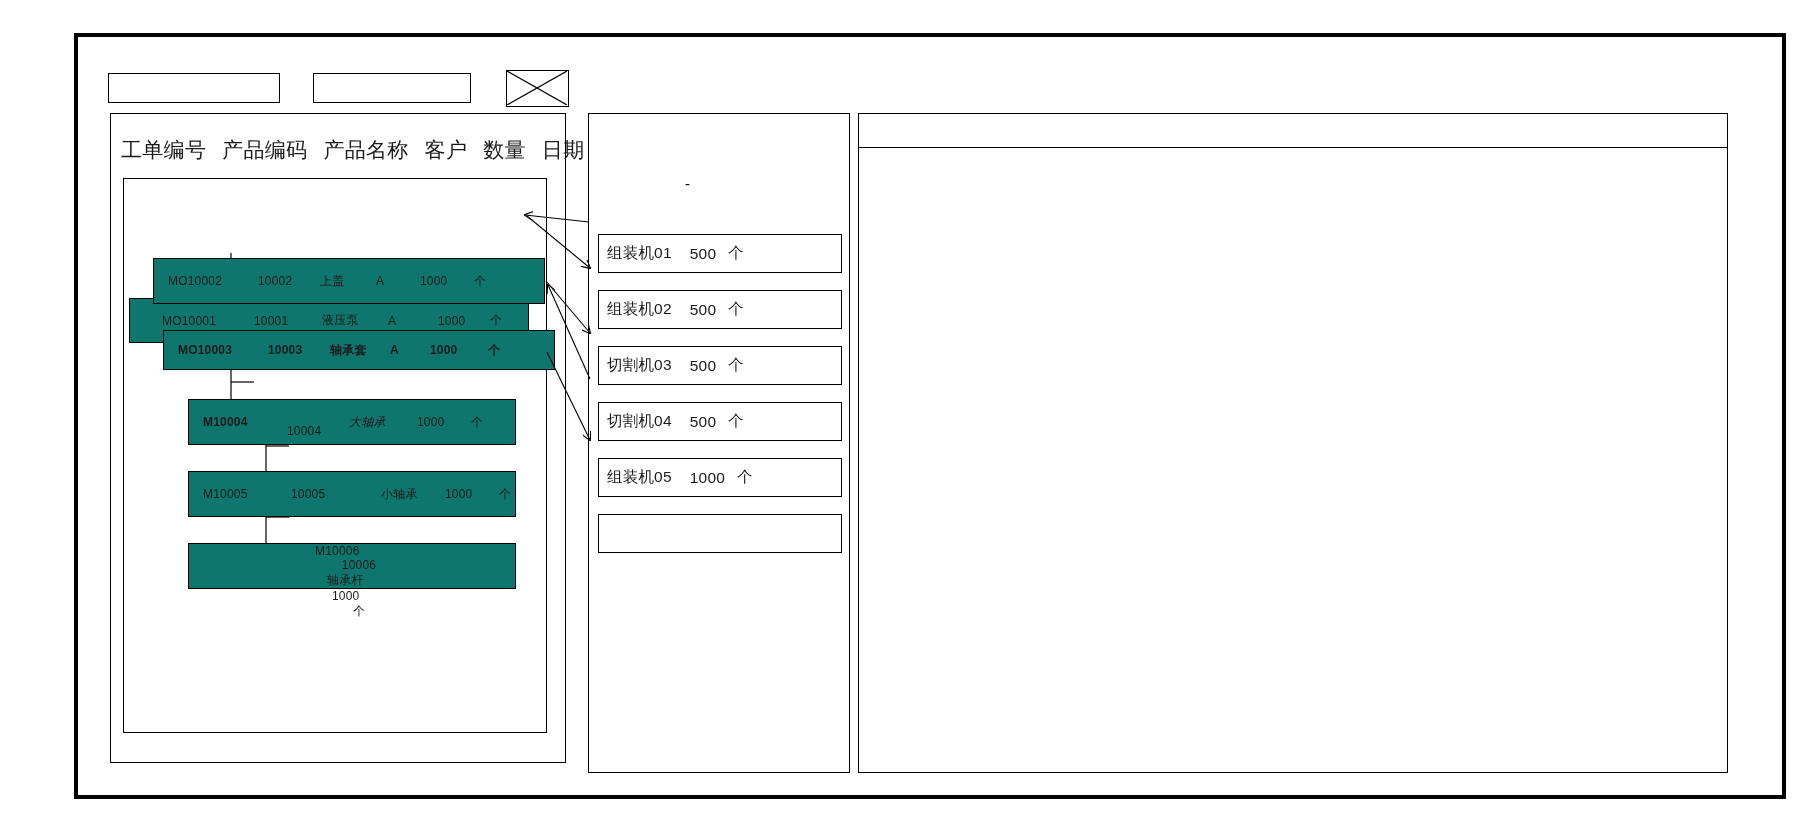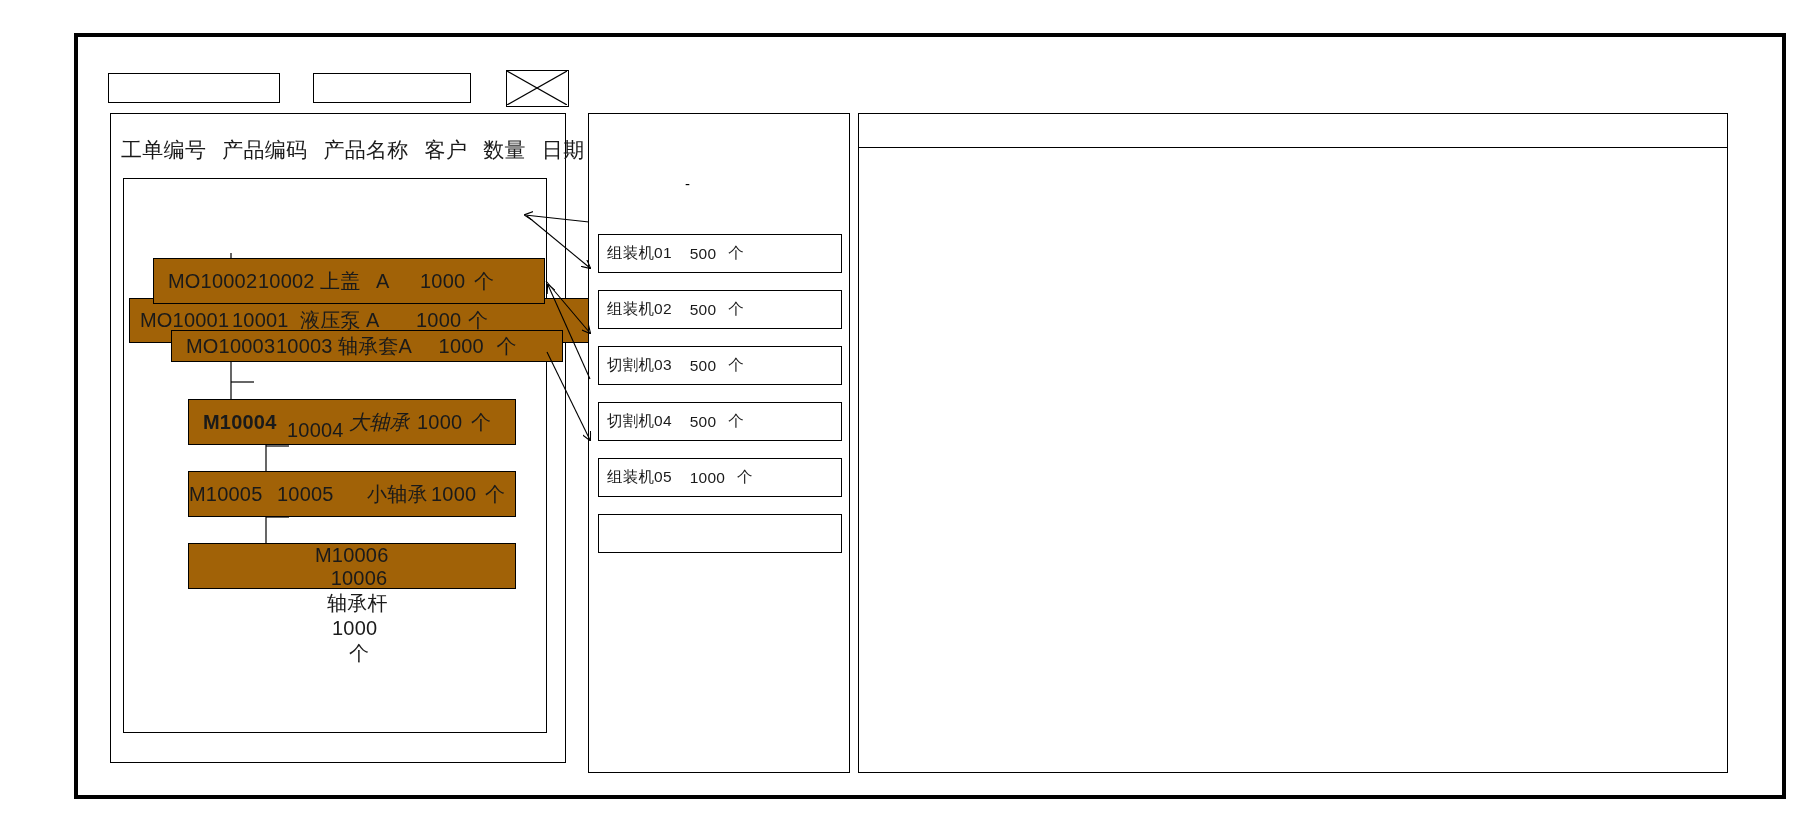--- a/index.html
+++ b/index.html
@@ -97,25 +97,25 @@
     height: 555px;
     border: 1.5px solid #000000;
     background: #ffffff;
     box-sizing: border-box;
   }
 
   
   .tree-node {
     position: absolute;
     border: 1.5px solid #000000;
-    background: #a16207;
+    background: #0f766e;
     box-sizing: border-box;
     display: flex;
     align-items: center;
-    font-size: 20px;
+    font-size: 12px;
     white-space: nowrap;
     letter-spacing: 0.2px;
   }
   .tree-node .cell { display: inline-block; }
 
   
   .tree-lines {
     position: absolute;
     left: 0;
     top: 0;
@@ -242,21 +242,21 @@
       <path d="M 120 139 L 120 300" stroke="#000" stroke-width="1.2" fill="none"></path>
       <path d="M 120 199 L 143 199" stroke="#000" stroke-width="1.2" fill="none"></path>
       <path d="M 120 268 L 143 268" stroke="#000" stroke-width="1.2" fill="none"></path>
 
       <path d="M 155 292 L 155 474" stroke="#000" stroke-width="1.2" fill="none"></path>
       <path d="M 155 332 L 178 332" stroke="#000" stroke-width="1.2" fill="none"></path>
       <path d="M 155 403 L 178 403" stroke="#000" stroke-width="1.2" fill="none"></path>
       <path d="M 155 474 L 178 474" stroke="#000" stroke-width="1.2" fill="none"></path>
     </svg>
 
-    <div class="tree-node" style="left:18px; top:184px; width:468px; height:45px; padding-left:10px;">
+    <div class="tree-node" style="left:18px; top:184px; width:400px; height:45px; padding-left:32px;">
       <span class="cell" style="min-width:92px;">MO10001</span>
       <span class="cell" style="min-width:68px;">10001</span>
       <span class="cell" style="min-width:66px;">液压泵</span>
       <span class="cell" style="min-width:50px;">A</span>
       <span class="cell" style="min-width:52px;">1000</span>
       <span class="cell">个</span>
     </div>
 
     <div class="tree-node" style="left:44px; top:181px; width:0; height:0; border:none;"></div>
 
@@ -266,38 +266,38 @@
 
   <div class="tree-node" style="left:153px; top:258px; width:392px; height:46px; padding-left:14px;">
     <span class="cell" style="min-width:90px;">MO10002</span>
     <span class="cell" style="min-width:62px;">10002</span>
     <span class="cell" style="min-width:56px;">上盖</span>
     <span class="cell" style="min-width:44px;">A</span>
     <span class="cell" style="min-width:54px;">1000</span>
     <span class="cell">个</span>
   </div>
 
-  <div class="tree-node" style="left:171px; top:330px; width:392px; height:32px; padding-left:14px;">
+  <div class="tree-node" style="left:163px; top:330px; width:392px; height:40px; padding-left:14px;font-weight:bold;">
     <span class="cell" style="min-width:90px;">MO10003</span>
     <span class="cell" style="min-width:62px;">10003</span>
     <span class="cell" style="min-width:60px;">轴承套</span>
     <span class="cell" style="min-width:40px;">A</span>
     <span class="cell" style="min-width:58px;">1000</span>
     <span class="cell">个</span>
   </div>
 
   <div class="tree-node" style="left:188px; top:399px; width:328px; height:46px; padding-left:14px;">
     <span class="cell" style="min-width:84px;font-weight:bold;">M10004</span>
     <span class="cell" style="min-width:62px;margin-top:17px;">10004</span>
     <span class="cell" style="min-width:68px;font-style:italic;">大轴承</span>
     <span class="cell" style="min-width:54px;">1000</span>
     <span class="cell">个</span>
   </div>
 
-  <div class="tree-node" style="left:188px; top:471px; width:328px; height:46px; ">
+  <div class="tree-node" style="left:188px; top:471px; width:328px; height:46px; padding-left:14px;">
     <span class="cell" style="min-width:88px;">M10005</span>
     <span class="cell" style="min-width:62px;">10005</span>
     <span class="cell" style="min-width:64px;margin-left:28px;">小轴承</span>
     <span class="cell" style="min-width:54px;">1000</span>
     <span class="cell">个</span>
   </div>
 
   <div class="tree-node" style="left:188px; top:543px; width:328px; height:46px; padding-left:14px;flex-direction:column;">
     <span class="cell" style="min-width:88px;">M10006</span>
     <span class="cell" style="min-width:62px;text-align:center;">10006</span>

